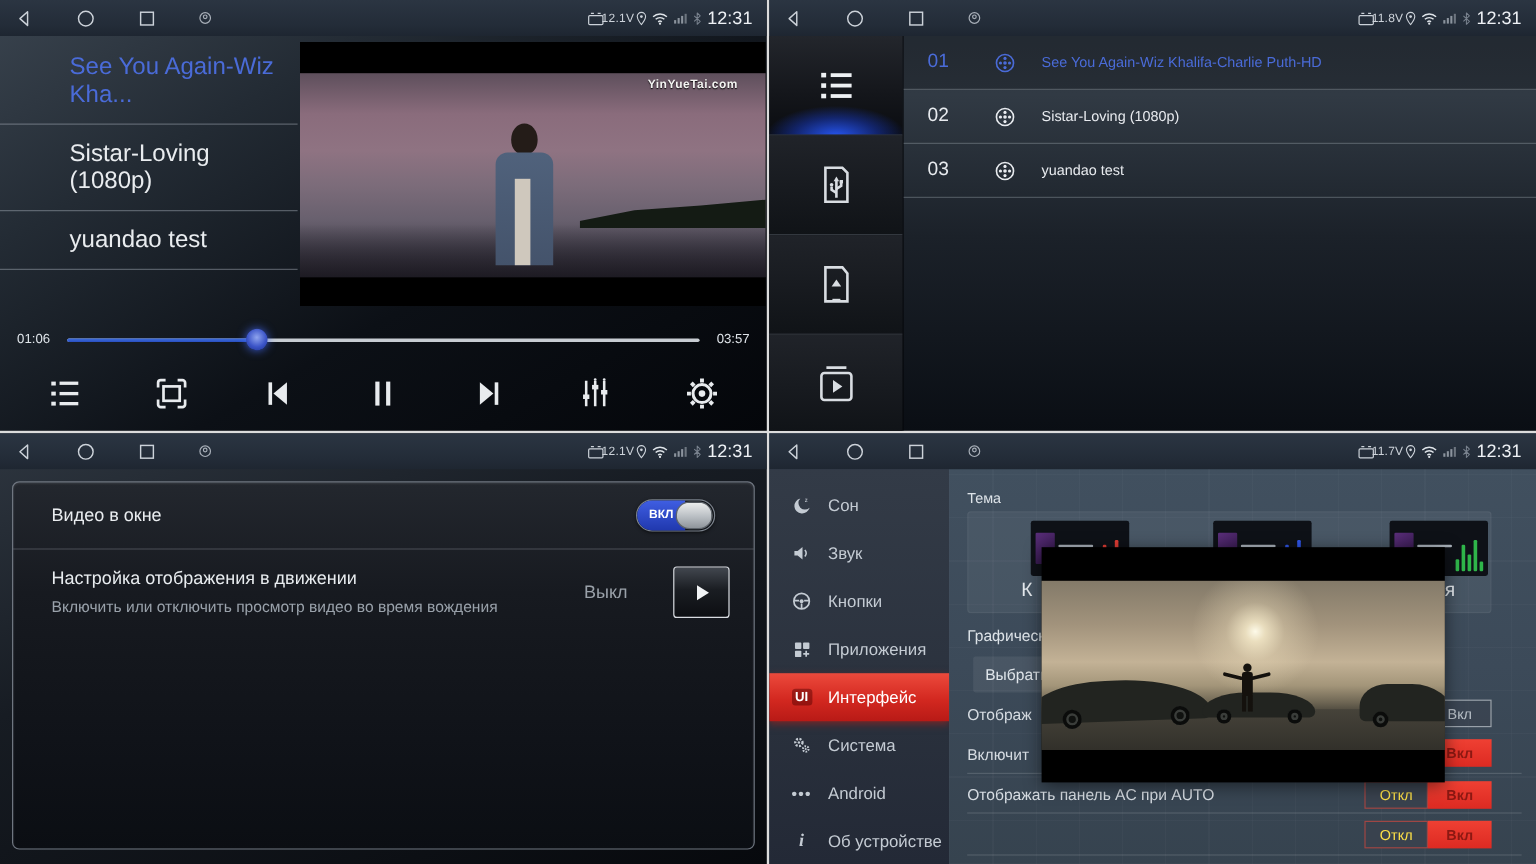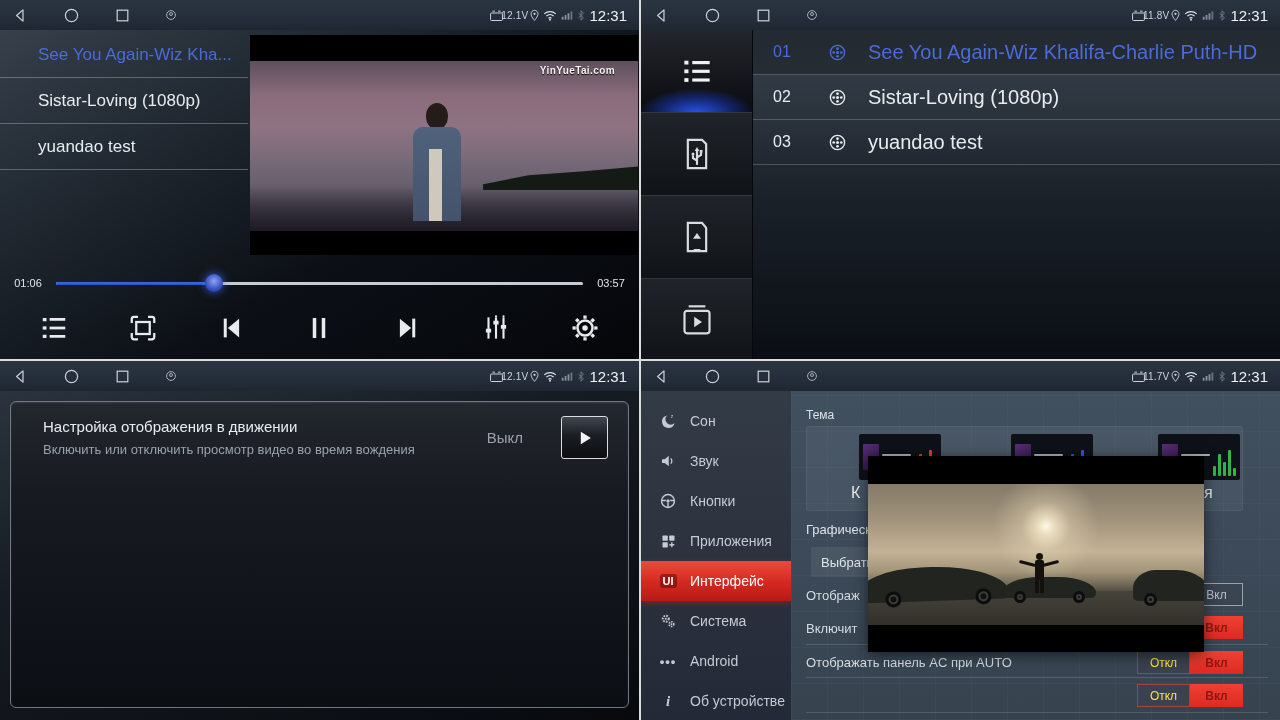--- a/index.html
+++ b/index.html
@@ -12,21 +12,21 @@
 .sb-left{display:flex;align-items:center;gap:34px}
 .sb-right{display:flex;align-items:center;}
 .sb-ic{display:flex;align-items:center;justify-content:center}
 .sb-ic svg{display:block}
 .sb-volt{color:#cdd3da;font-size:10px;margin-left:-4px;letter-spacing:.2px}
 .sb-time{color:#eef1f5;font-size:15px;margin-left:2px}
 
 
 #q1{background:linear-gradient(150deg,#3a444f 0%,#232b34 28%,#0c1016 62%,#04060a 100%)}
 .playlist{position:absolute;left:0;top:32px;width:248px;list-style:none}
-.playlist li{padding:13px 10px 12px 38px;font-size:17px;color:#e9ecef;border-bottom:1px solid rgba(200,210,220,.35);cursor:pointer}
+.playlist li{padding:13px 10px 12px 58px;font-size:20px;color:#e9ecef;border-bottom:1px solid rgba(200,210,220,.35);cursor:pointer}
 .playlist li.active{color:#4a6bd8}
 .vthumb{position:absolute;left:250px;top:35px;width:388px;height:220px;background:#000}
 .vt-content{position:absolute;left:0;right:0;top:26px;bottom:24px;overflow:hidden;background:linear-gradient(180deg,#5e4f5c 0%,#8a6c7c 20%,#8f7382 38%,#7c6c7a 55%,#68606e 72%,#4a4652 86%,#332f38 100%)}
 .vt-headland{position:absolute;right:-8px;bottom:24%;width:42%;height:16%;background:#141b14;clip-path:polygon(0 78%,28% 45%,62% 30%,100% 10%,100% 100%,0 100%)}
 .vt-sea{position:absolute;left:0;right:0;bottom:0;height:26%;background:linear-gradient(180deg,rgba(40,36,46,.0),rgba(22,20,28,.75))}
 .person{position:absolute;left:41%;bottom:6%;width:58px;height:118px}
 .person .head{position:absolute;left:17px;top:0;width:22px;height:26px;border-radius:50% 50% 46% 46%;background:#241c18}
 .person .body{position:absolute;left:4px;top:24px;width:48px;height:94px;border-radius:10px 10px 0 0;background:linear-gradient(180deg,#50627c,#44536b)}
 .person .shirt{position:absolute;left:20px;top:46px;width:13px;height:72px;background:#cfc8bd}
 .vt-mark{position:absolute;right:23px;top:30px;color:#f4f4f2;font-size:10px;font-weight:bold;letter-spacing:.4px;text-shadow:0 1px 1px #000}
@@ -43,21 +43,21 @@
 #q2{background:linear-gradient(180deg,#2c343e 0%,#313a44 22%,#1b2129 55%,#0a0e14 100%)}
 .rail{position:absolute;left:0;top:30px;bottom:0;width:112px;background:linear-gradient(180deg,#16181d,#0b0d11);border-right:1px solid #05070a}
 .rail-cell{height:83px;display:flex;align-items:center;justify-content:center;border-bottom:1px solid #33383f;cursor:pointer;position:relative;background:linear-gradient(180deg,#202329,#101317)}
 .rail-cell.sel{background:linear-gradient(180deg,#23262c 0%,#15171c 55%,#0a0c10 100%)}
 .rail-cell.sel::after{content:"";position:absolute;left:0;right:0;bottom:0;height:34px;background:radial-gradient(ellipse 70% 100% at 50% 105%,rgba(40,90,255,.95) 0%,rgba(25,60,200,.5) 45%,rgba(0,0,0,0) 75%)}
 .flist{position:absolute;left:112px;right:0;top:30px;list-style:none}
 .flist li{display:flex;align-items:center;height:45px;padding-left:20px;border-bottom:1px solid rgba(190,200,210,.28);color:#e8ebef;cursor:pointer}
 .flist li.active{color:#4a6bd8;background:rgba(0,0,0,.22)}
 .fnum{width:55px;font-size:16px}
 .freel{width:40px;display:flex;align-items:center}
-.ftitle{font-size:20px}
+.ftitle{font-size:12px}
 
 
 #q3{background:linear-gradient(160deg,#2e3640 0%,#171c23 40%,#07090d 100%)}
 .s-panel{position:absolute;left:10px;right:10px;top:40px;bottom:12px;border:1px solid #6f7680;border-radius:6px;background:linear-gradient(180deg,#23272e 0%,#171a20 30%,#101319 70%,#0b0e13 100%);box-shadow:inset 0 1px 2px rgba(255,255,255,.12)}
 .s-row1{display:flex;align-items:center;justify-content:space-between;height:56px;padding:0 32px;border-bottom:1px solid rgba(160,170,180,.35)}
 .s-label{color:#eaedf0;font-size:15px}
 .toggle{position:relative;width:66px;height:27px;border-radius:14px;background:#0e1116;border:1px solid #7b828c;box-shadow:0 1px 3px rgba(0,0,0,.6);cursor:pointer}
 .tg-on{position:absolute;left:0;top:0;bottom:0;width:40px;border-radius:13px 0 0 13px;background:linear-gradient(180deg,#3f5ee2 0%,#2038ae 100%);color:#fff;font-size:10px;font-weight:bold;display:flex;align-items:center;justify-content:center}
 .tg-knob{position:absolute;right:1px;top:1px;width:31px;height:23px;border-radius:12px;background:linear-gradient(180deg,#eceded 0%,#b9bec3 55%,#8f959b 100%);border:1px solid #5d636a}
 .s-row2{display:flex;align-items:center;padding:14px 20px 14px 32px;gap:16px}
@@ -495,20 +495,27 @@
       <span class="sb-ic">
             <svg width="12" height="15" viewBox="0 0 24 24">
               <path d="M7 7.5 L17 16.5 L12 21.5 L12 2.5 L17 7.5 L7 16.5" fill="none" stroke="#79828e" stroke-width="1.7" stroke-linejoin="round"></path>
             </svg>
           </span>
       <span class="sb-time">12:31</span>
     </div>
   </header>
 
   <div class="s-panel">
+    <div class="s-row1">
+      <span class="s-label">Видео в окне</span>
+      <div class="toggle">
+        <span class="tg-on">ВКЛ</span>
+        <span class="tg-knob"></span>
+      </div>
+    </div>
     <div class="s-row2">
       <div class="s-row2-text">
         <div class="s-title">Настройка отображения в движении</div>
         <div class="s-sub">Включить или отключить просмотр видео во время вождения</div>
       </div>
       <span class="s-value">Выкл</span>
       <div class="play-btn">
             <svg width="20" height="20" viewBox="0 0 24 24">
               <path d="M7 4.5 L19 12 L7 19.5 Z" fill="#f2f4f6"></path>
             </svg>

